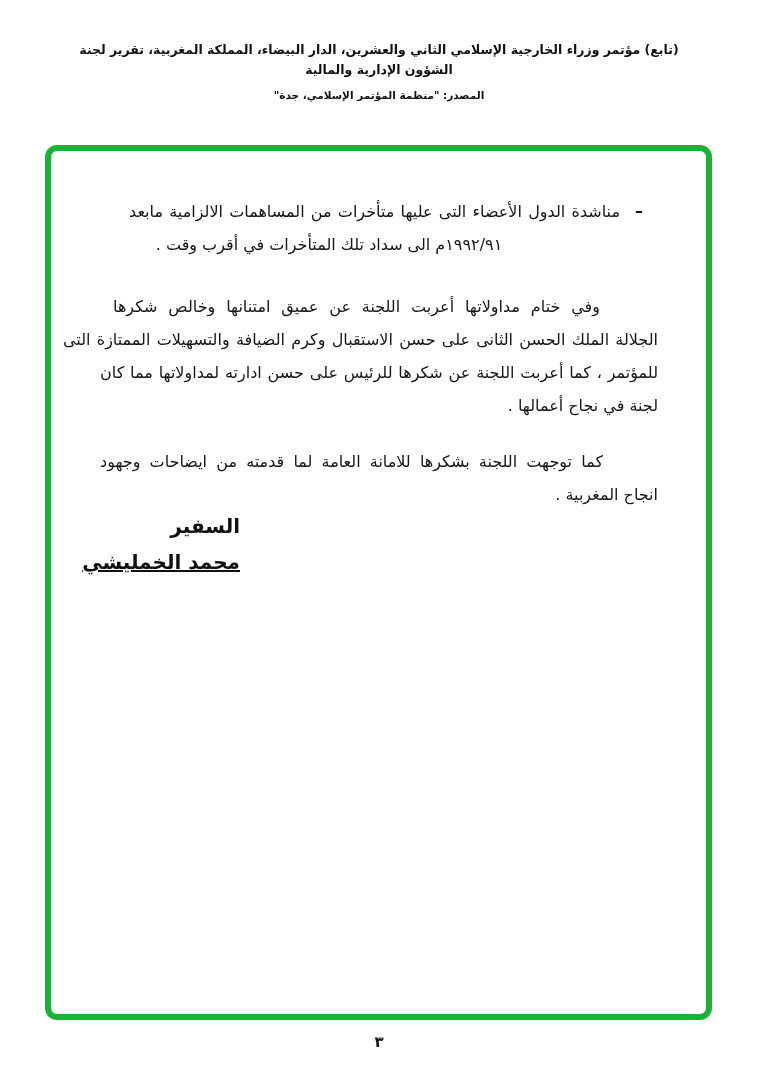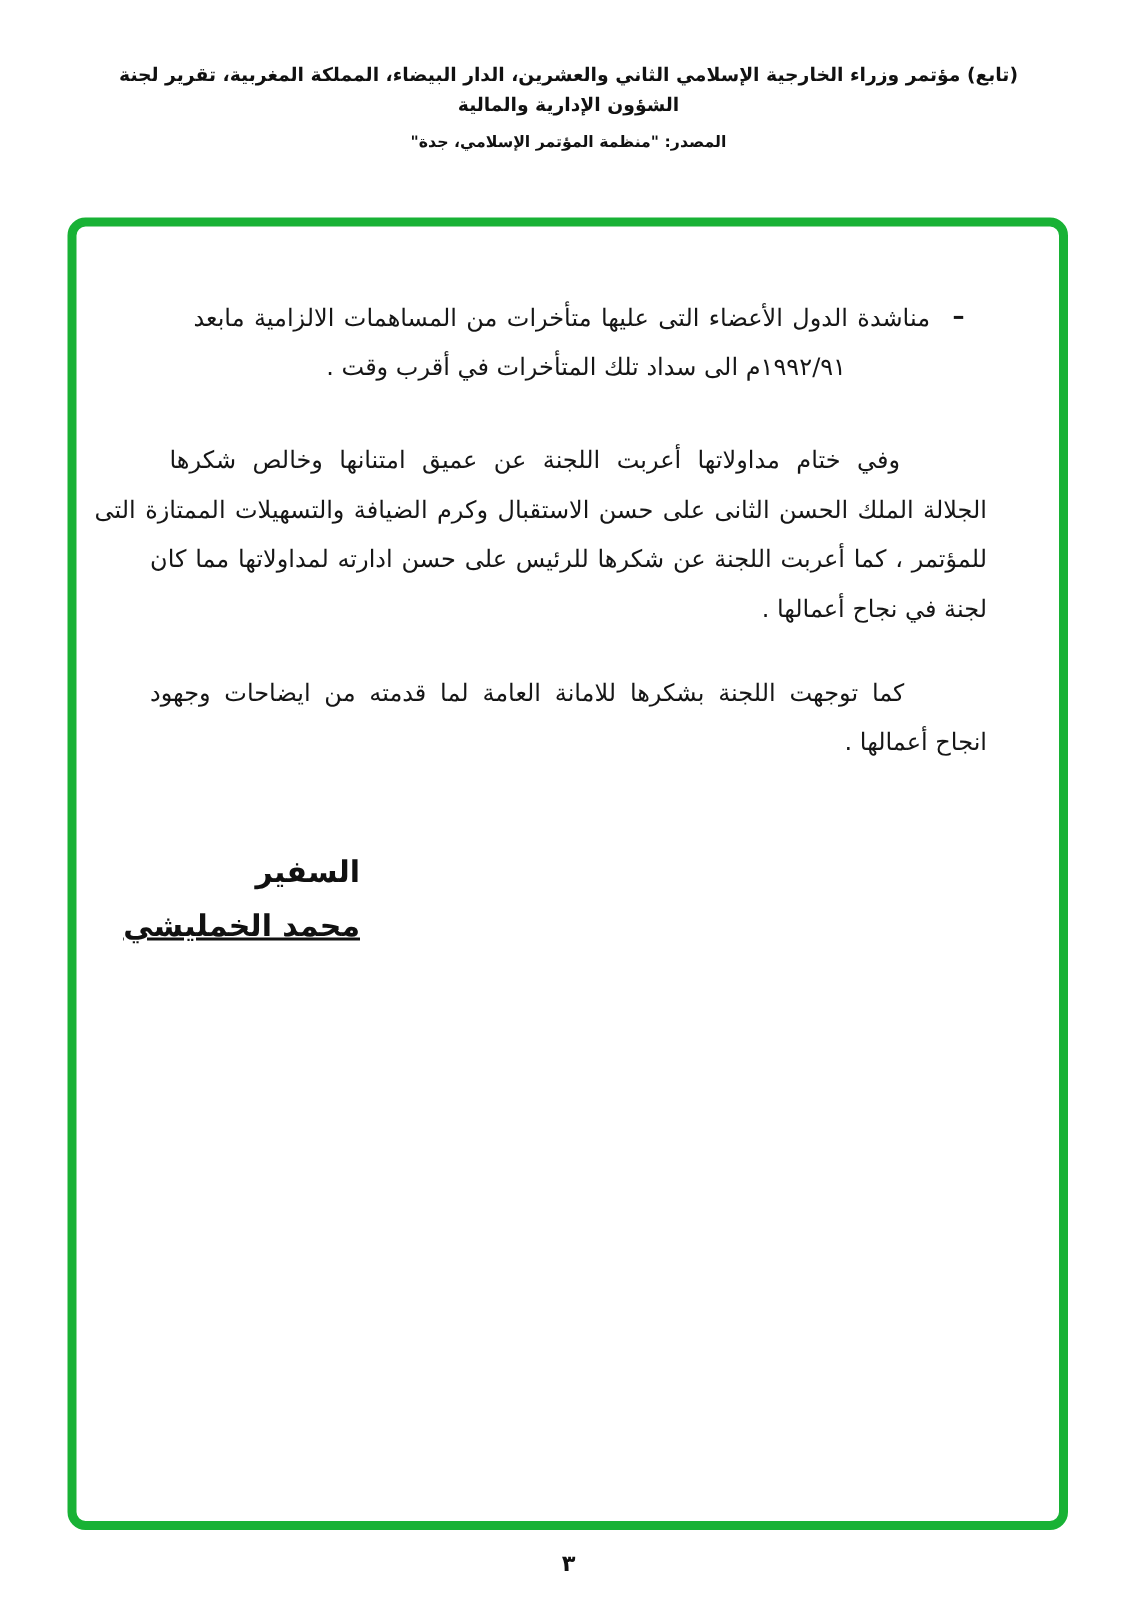--- a/index.html
+++ b/index.html
@@ -54,28 +54,27 @@
     width: 38px; flex: 0 0 38px;
     text-align: center; font-weight: bold;
     line-height: 31px;
   }
   .bullet-text { flex: 1; margin-left: 66px; }
 
   .indent-r58 { margin-right: 58px; }
   .indent-r55 { margin-right: 55px; }
   .indent-l50 { margin-left: 50px; }
   .indent-l37 { margin-left: 37px; }
-  .bullet-l2  { margin-right: 94px; }
+  .bullet-l2  { margin-right: 63px; text-align: center; }
 
   .gap29 { margin-top: 29px; }
   .gap23 { margin-top: 23px; }
 
   
   .signature {
-    margin-top: 55px;
     direction: rtl;
     text-align: right;
     padding-right: 418px;
     font-weight: bold;
   }
   .signature .sig-title { font-size: 20px; line-height: 30px; white-space: nowrap; }
   .signature .sig-name  { font-size: 20px; line-height: 30px; margin-top: 6px; white-space: nowrap; text-decoration: underline; }
 
   
   .page-footer {
@@ -101,21 +100,21 @@
       <span class="bullet-text just">مناشدة الدول الأعضاء التى عليها متأخرات من المساهمات الالزامية مابعد السنة المالية</span>
     </div>
     <div class="line right bullet-l2">١٩٩٢/٩١م الى سداد تلك المتأخرات في أقرب وقت .</div>
 
     <div class="line just indent-r58 indent-l50 gap29">وفي ختام مداولاتها أعربت اللجنة عن عميق امتنانها وخالص شكرها لحكومة صاحب</div>
     <div class="line just">الجلالة الملك الحسن الثانى على حسن الاستقبال وكرم الضيافة والتسهيلات الممتازة التى وفرتها</div>
     <div class="line just indent-l37">للمؤتمر ، كما أعربت اللجنة عن شكرها للرئيس على حسن ادارته لمداولاتها مما كان له بالغ</div>
     <div class="line right">لجنة في نجاح أعمالها .</div>
 
     <div class="line just indent-r55 indent-l37 gap23">كما توجهت اللجنة بشكرها للامانة العامة لما قدمته من ايضاحات وجهود ساهمت في</div>
-    <div class="line right">انجاح أعمالها .</div>
+    <div class="line right">انجاح المغربية .</div>
 
     <div class="signature">
       <div class="sig-title">السفير</div>
       <div class="sig-name">محمد الخمليشي</div>
     </div>
 
   </div>
 </div>
 
 <div class="page-footer">٣</div>

